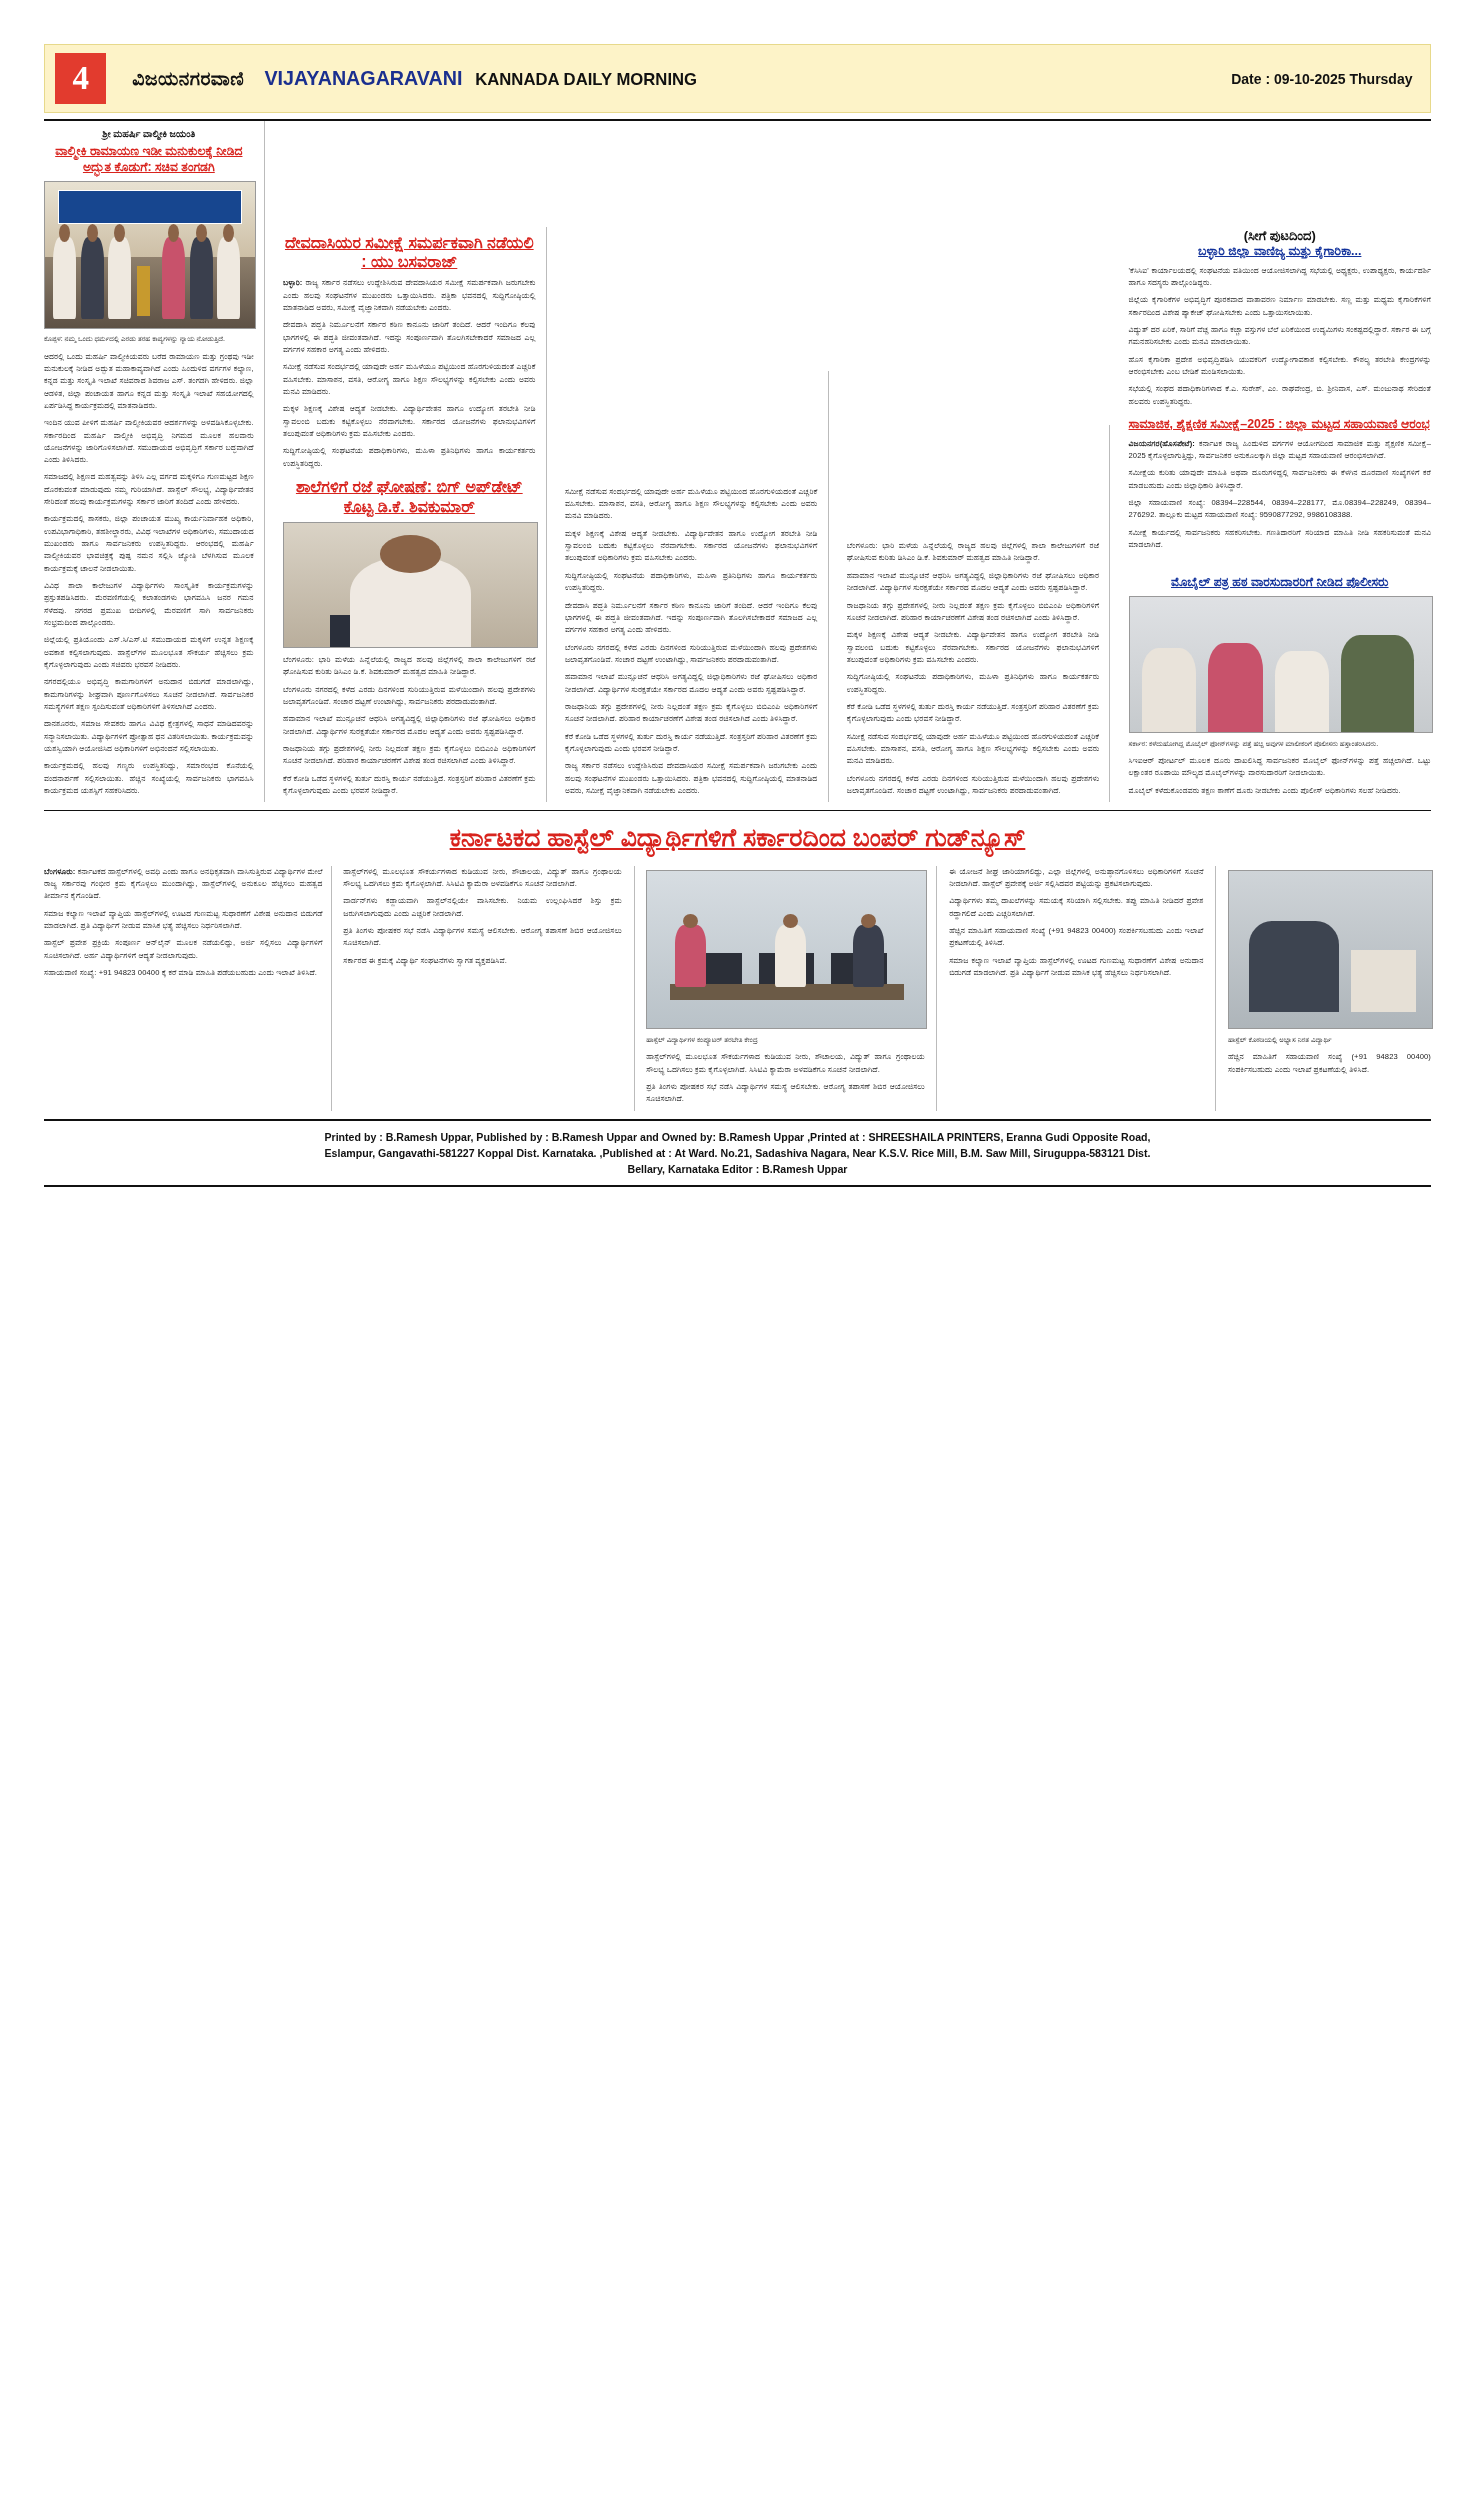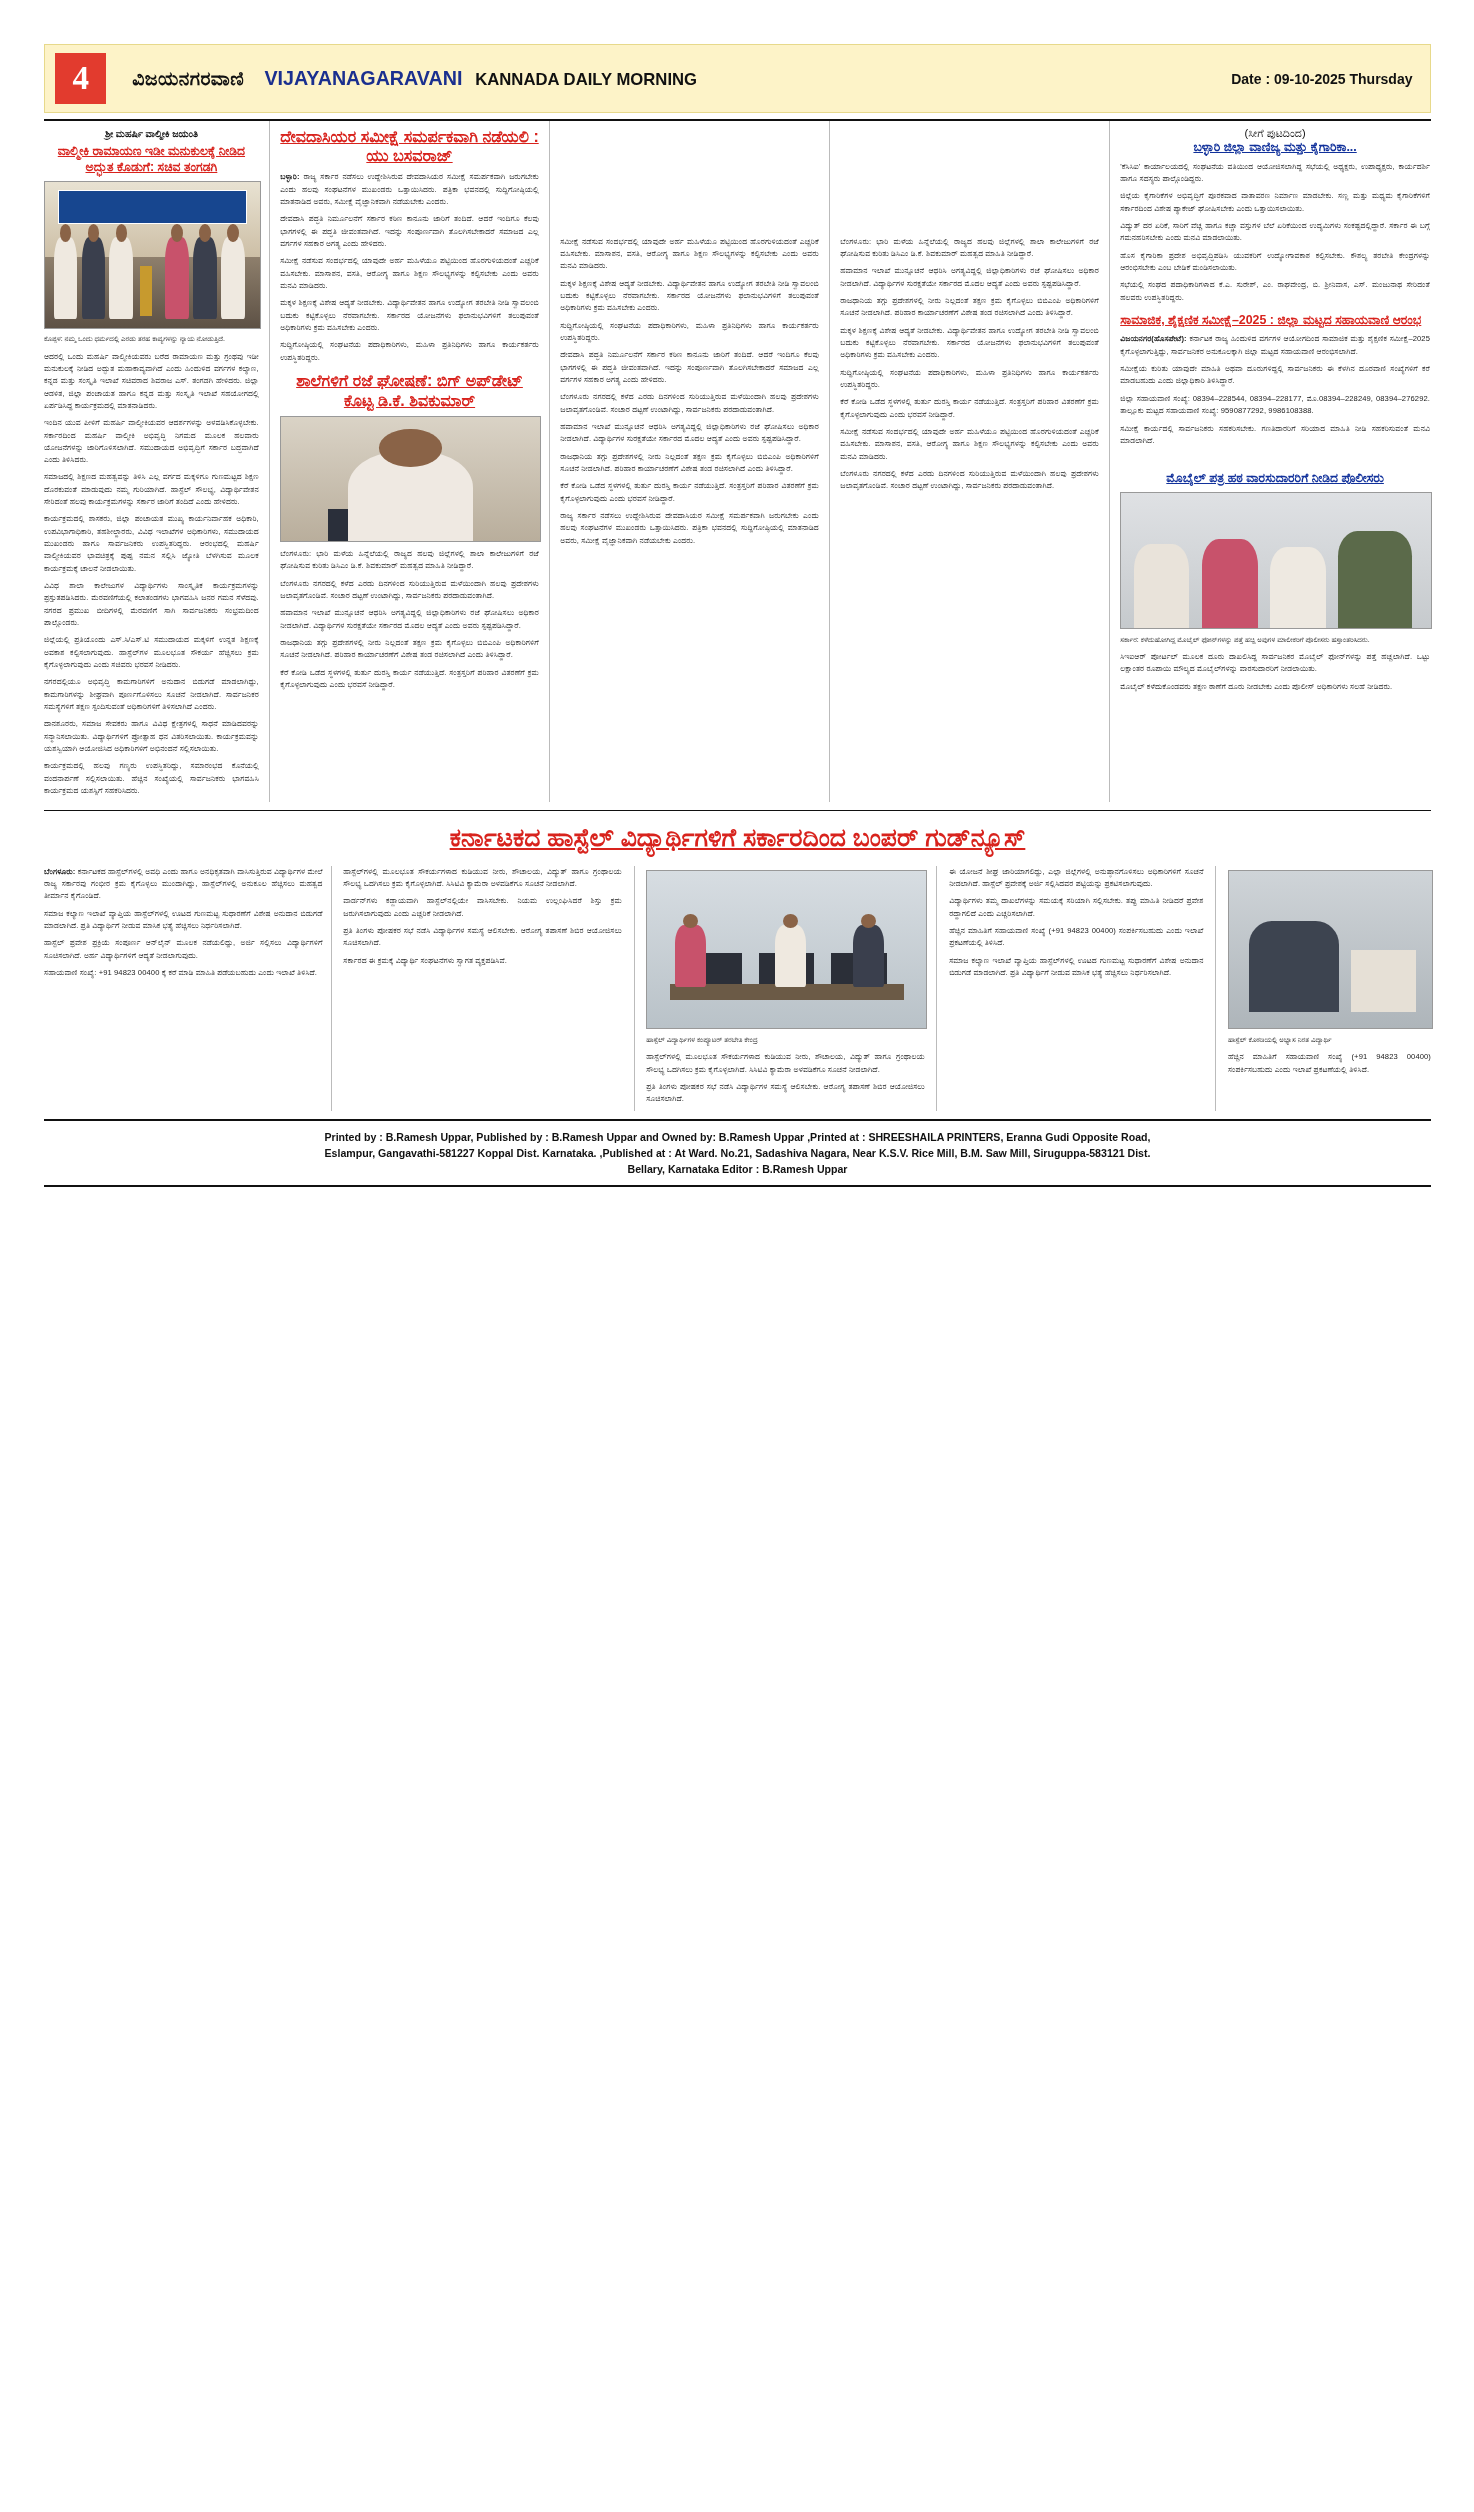--- a/index.html
+++ b/index.html
@@ -9,21 +9,21 @@
   
   .masthead{position:relative;margin:44px 44px 0 44px;height:67px;background:#fdf3c8;border:1.5px solid #e7d98b;display:flex;align-items:center;}
   .pageno{width:51px;height:51px;margin-left:10.2px;background:#e23b2e;color:#fff;display:flex;align-items:center;justify-content:center;font-size:33px;font-weight:bold;font-family:"Liberation Serif",serif;}
   .mast-kan{margin-left:26px;font-size:19px;font-weight:bold;color:#111;font-family:"Liberation Sans",sans-serif;letter-spacing:0.4px;}
   .mast-en{margin-left:20.4px;font-size:19.7px;font-weight:bold;color:#1a2f8f;}
   .mast-en .sub{color:#111;font-weight:bold;font-size:16.7px;margin-left:7.3px;}
   .mast-date{position:absolute;right:17.5px;top:26px;font-size:14px;font-weight:bold;}
 
   
   .rule-top{margin:5.8px 44px 0 44px;border-top:2.2px solid #111;}
-  .content{position:relative;margin:0 44px;display:flex;gap:0;}
+  .content{position:relative;margin:0 44px;display:flex;gap:8px;align-items:flex-end;}
   .col{box-sizing:border-box;}
   .c1{width:226px;padding:5.8px 10.2px 0 0;border-right:0.7px solid #bbb;}
   .c2{width:280px;padding:5.8px 10.2px 0 10.2px;border-right:0.7px solid #bbb;}
   .c3{width:280px;padding:5.8px 10.2px 0 10.2px;border-right:0.7px solid #bbb;}
   .c4{width:280px;padding:5.8px 10.2px 0 10.2px;border-right:0.7px solid #bbb;}
   .c5{width:320px;padding:5.8px 0 0 10.2px;}
 
   .kn{font-family:"Liberation Sans",sans-serif;}
   .body-txt{font-size:7.6px;line-height:1.62;text-align:justify;color:#1a1a1a;letter-spacing:0.1px;}
   .body-txt p{margin:0 0 5.1px 0;}
@@ -154,21 +154,21 @@
         <p>ರಾಜಧಾನಿಯ ತಗ್ಗು ಪ್ರದೇಶಗಳಲ್ಲಿ ನೀರು ನಿಲ್ಲದಂತೆ ತಕ್ಷಣ ಕ್ರಮ ಕೈಗೊಳ್ಳಲು ಬಿಬಿಎಂಪಿ ಅಧಿಕಾರಿಗಳಿಗೆ ಸೂಚನೆ ನೀಡಲಾಗಿದೆ. ಪರಿಹಾರ ಕಾರ್ಯಾಚರಣೆಗೆ ವಿಶೇಷ ತಂಡ ರಚಿಸಲಾಗಿದೆ ಎಂದು ತಿಳಿಸಿದ್ದಾರೆ.</p>
         <p>ಮಕ್ಕಳ ಶಿಕ್ಷಣಕ್ಕೆ ವಿಶೇಷ ಆದ್ಯತೆ ನೀಡಬೇಕು. ವಿದ್ಯಾರ್ಥಿವೇತನ ಹಾಗೂ ಉದ್ಯೋಗ ತರಬೇತಿ ನೀಡಿ ಸ್ವಾವಲಂಬಿ ಬದುಕು ಕಟ್ಟಿಕೊಳ್ಳಲು ನೆರವಾಗಬೇಕು. ಸರ್ಕಾರದ ಯೋಜನೆಗಳು ಫಲಾನುಭವಿಗಳಿಗೆ ತಲುಪುವಂತೆ ಅಧಿಕಾರಿಗಳು ಕ್ರಮ ವಹಿಸಬೇಕು ಎಂದರು.</p>
         <p>ಸುದ್ದಿಗೋಷ್ಠಿಯಲ್ಲಿ ಸಂಘಟನೆಯ ಪದಾಧಿಕಾರಿಗಳು, ಮಹಿಳಾ ಪ್ರತಿನಿಧಿಗಳು ಹಾಗೂ ಕಾರ್ಯಕರ್ತರು ಉಪಸ್ಥಿತರಿದ್ದರು.</p>
         <p>ಕೆರೆ ಕೋಡಿ ಒಡೆದ ಸ್ಥಳಗಳಲ್ಲಿ ತುರ್ತು ದುರಸ್ತಿ ಕಾರ್ಯ ನಡೆಯುತ್ತಿದೆ. ಸಂತ್ರಸ್ತರಿಗೆ ಪರಿಹಾರ ವಿತರಣೆಗೆ ಕ್ರಮ ಕೈಗೊಳ್ಳಲಾಗುವುದು ಎಂದು ಭರವಸೆ ನೀಡಿದ್ದಾರೆ.</p>
         <p>ಸಮೀಕ್ಷೆ ನಡೆಸುವ ಸಂದರ್ಭದಲ್ಲಿ ಯಾವುದೇ ಅರ್ಹ ಮಹಿಳೆಯೂ ಪಟ್ಟಿಯಿಂದ ಹೊರಗುಳಿಯದಂತೆ ಎಚ್ಚರಿಕೆ ವಹಿಸಬೇಕು. ಮಾಸಾಶನ, ವಸತಿ, ಆರೋಗ್ಯ ಹಾಗೂ ಶಿಕ್ಷಣ ಸೌಲಭ್ಯಗಳನ್ನು ಕಲ್ಪಿಸಬೇಕು ಎಂದು ಅವರು ಮನವಿ ಮಾಡಿದರು.</p>
         <p>ಬೆಂಗಳೂರು ನಗರದಲ್ಲಿ ಕಳೆದ ಎರಡು ದಿನಗಳಿಂದ ಸುರಿಯುತ್ತಿರುವ ಮಳೆಯಿಂದಾಗಿ ಹಲವು ಪ್ರದೇಶಗಳು ಜಲಾವೃತಗೊಂಡಿವೆ. ಸಂಚಾರ ದಟ್ಟಣೆ ಉಂಟಾಗಿದ್ದು, ಸಾರ್ವಜನಿಕರು ಪರದಾಡುವಂತಾಗಿದೆ.</p>
       </div>
     </div>
 
     <div class="col c5">
-      <div style="text-align:center;font-size:11px;font-weight:normal;">(ಸೀಗೆ ಪುಟದಿಂದ)</div>
+      <div style="text-align:center;font-size:13px;font-weight:bold;">(ಸೀಗೆ ಪುಟದಿಂದ)</div>
       <h2 class="hd hd-blue hd-sm kn">ಬಳ್ಳಾರಿ ಜಿಲ್ಲಾ ವಾಣಿಜ್ಯ ಮತ್ತು ಕೈಗಾರಿಕಾ...</h2>
       <div class="body-txt kn">
         <p>'ಕೆಸಿಸಿಐ' ಕಾರ್ಯಾಲಯದಲ್ಲಿ ಸಂಘಟನೆಯ ವತಿಯಿಂದ ಆಯೋಜಿಸಲಾಗಿದ್ದ ಸಭೆಯಲ್ಲಿ ಅಧ್ಯಕ್ಷರು, ಉಪಾಧ್ಯಕ್ಷರು, ಕಾರ್ಯದರ್ಶಿ ಹಾಗೂ ಸದಸ್ಯರು ಪಾಲ್ಗೊಂಡಿದ್ದರು.</p>
         <p>ಜಿಲ್ಲೆಯ ಕೈಗಾರಿಕೆಗಳ ಅಭಿವೃದ್ಧಿಗೆ ಪೂರಕವಾದ ವಾತಾವರಣ ನಿರ್ಮಾಣ ಮಾಡಬೇಕು. ಸಣ್ಣ ಮತ್ತು ಮಧ್ಯಮ ಕೈಗಾರಿಕೆಗಳಿಗೆ ಸರ್ಕಾರದಿಂದ ವಿಶೇಷ ಪ್ಯಾಕೇಜ್ ಘೋಷಿಸಬೇಕು ಎಂದು ಒತ್ತಾಯಿಸಲಾಯಿತು.</p>
         <p>ವಿದ್ಯುತ್ ದರ ಏರಿಕೆ, ಸಾರಿಗೆ ವೆಚ್ಚ ಹಾಗೂ ಕಚ್ಚಾ ವಸ್ತುಗಳ ಬೆಲೆ ಏರಿಕೆಯಿಂದ ಉದ್ಯಮಿಗಳು ಸಂಕಷ್ಟದಲ್ಲಿದ್ದಾರೆ. ಸರ್ಕಾರ ಈ ಬಗ್ಗೆ ಗಮನಹರಿಸಬೇಕು ಎಂದು ಮನವಿ ಮಾಡಲಾಯಿತು.</p>
         <p>ಹೊಸ ಕೈಗಾರಿಕಾ ಪ್ರದೇಶ ಅಭಿವೃದ್ಧಿಪಡಿಸಿ ಯುವಕರಿಗೆ ಉದ್ಯೋಗಾವಕಾಶ ಕಲ್ಪಿಸಬೇಕು. ಕೌಶಲ್ಯ ತರಬೇತಿ ಕೇಂದ್ರಗಳನ್ನು ಆರಂಭಿಸಬೇಕು ಎಂಬ ಬೇಡಿಕೆ ಮಂಡಿಸಲಾಯಿತು.</p>
         <p>ಸಭೆಯಲ್ಲಿ ಸಂಘದ ಪದಾಧಿಕಾರಿಗಳಾದ ಕೆ.ಎ. ಸುರೇಶ್, ಎಂ. ರಾಘವೇಂದ್ರ, ಬಿ. ಶ್ರೀನಿವಾಸ, ಎಸ್. ಮಂಜುನಾಥ ಸೇರಿದಂತೆ ಹಲವರು ಉಪಸ್ಥಿತರಿದ್ದರು.</p>
       </div>
 
       <h2 class="hd hd-red hd-sm kn" style="margin-top:8.7px;text-align:left">ಸಾಮಾಜಿಕ, ಶೈಕ್ಷಣಿಕ ಸಮೀಕ್ಷೆ–2025 : ಜಿಲ್ಲಾ ಮಟ್ಟದ ಸಹಾಯವಾಣಿ ಆರಂಭ</h2>

